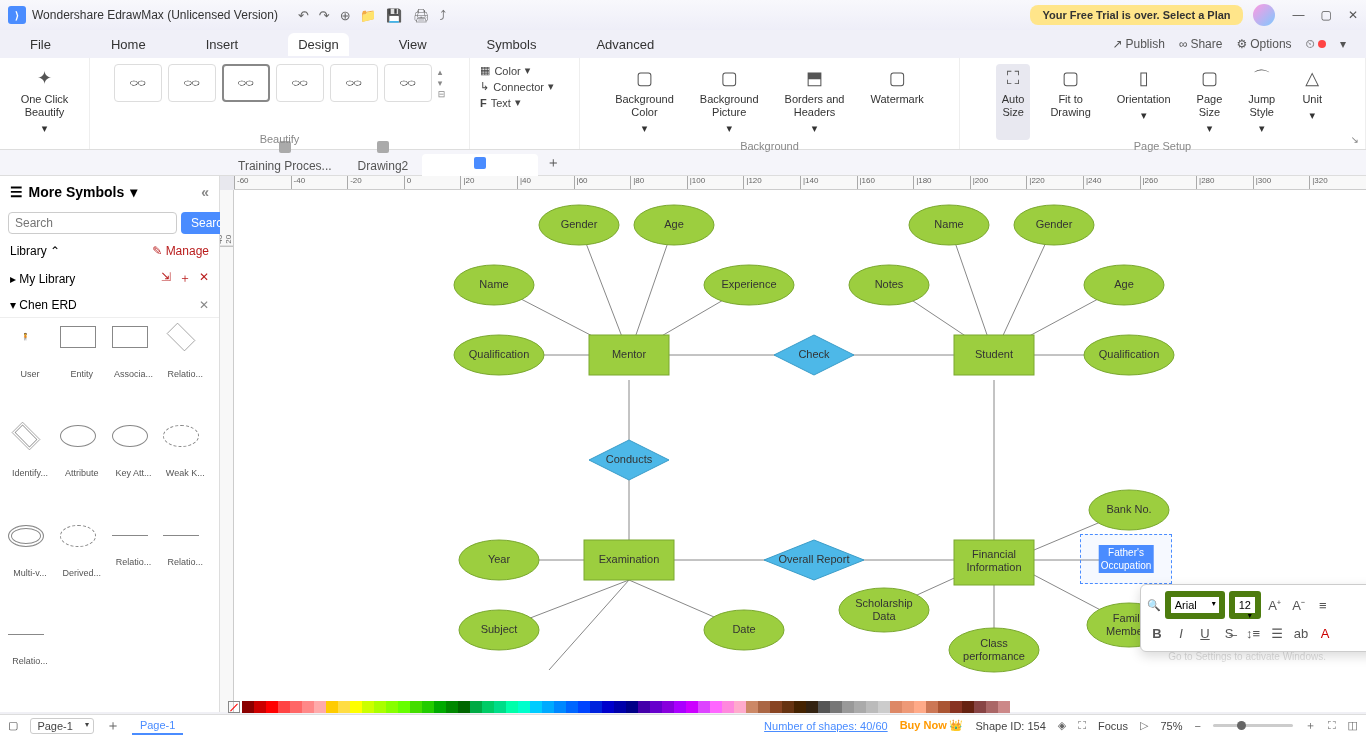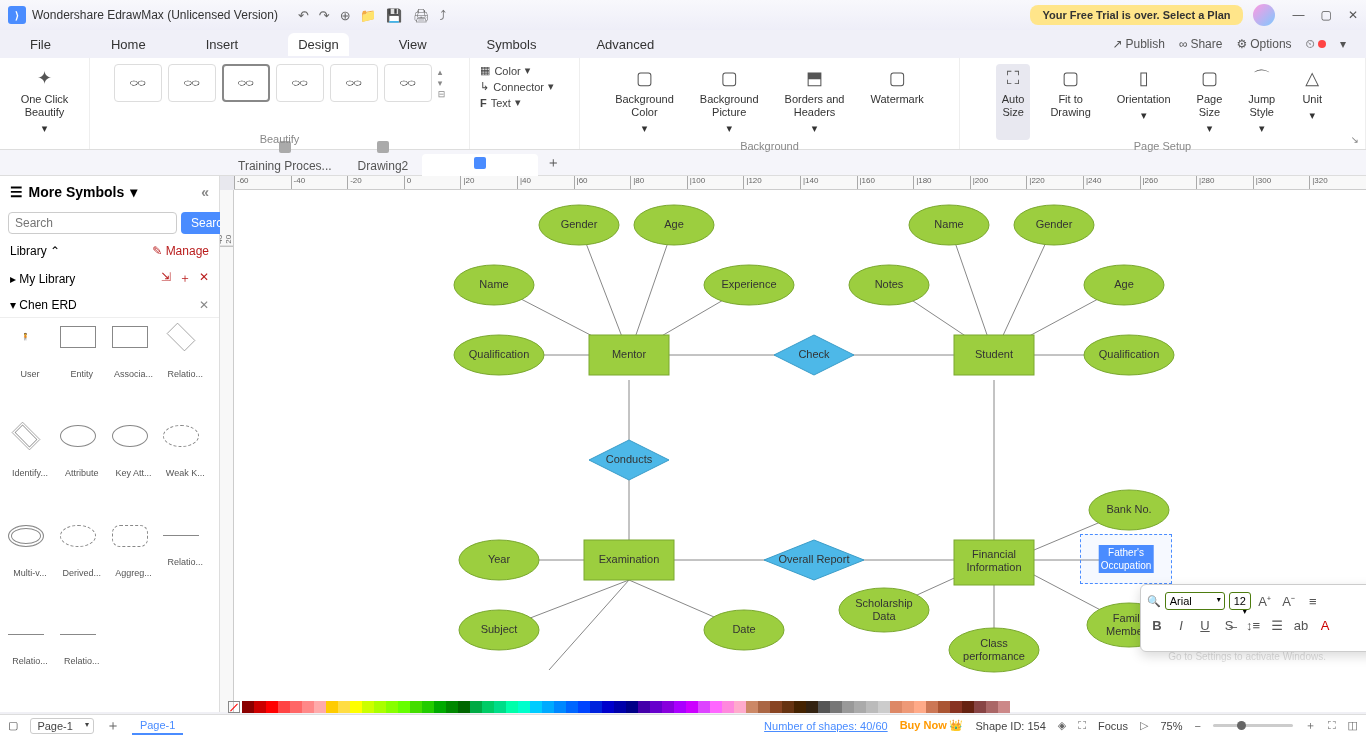--- a/index.html
+++ b/index.html
@@ -75,21 +75,21 @@
 svg.diagram { position: absolute; top: 0; left: 0; }
 .ent { fill: #9cce3f; stroke: #7aa82f; stroke-width: 1; }
 .attr { fill: #9cce3f; stroke: #7aa82f; stroke-width: 1; }
 .rel { fill: #4db8e8; stroke: #3a9cc8; stroke-width: 1; }
 .lnk { stroke: #888; stroke-width: 1; fill: none; }
 .txt { font-size: 11px; fill: #333; text-anchor: middle; dominant-baseline: middle; }
 
 .floating-toolbar { position: absolute; top: 408px; left: 920px; width: 370px; height: 68px; background: #fff; border: 1px solid #ccc; border-radius: 6px; box-shadow: 0 4px 12px rgba(0,0,0,0.15); display: flex; padding: 6px; gap: 4px; font-size: 11px; z-index: 10; }
 .ft-main { flex: 1; display: flex; flex-direction: column; gap: 4px; }
 .ft-row { display: flex; gap: 4px; align-items: center; }
-.ft-select { border: 1px solid #4d7c0f; border-radius: 3px; padding: 2px 16px 2px 4px; font-size: 11px; position: relative; cursor: pointer; }
+.ft-select { border: 6px solid #4d7c0f; border-radius: 3px; padding: 2px 16px 2px 4px; font-size: 11px; position: relative; cursor: pointer; }
 .ft-select::after { content: '▾'; position: absolute; right: 3px; font-size: 8px; }
 .ft-btn { width: 20px; height: 20px; display: flex; align-items: center; justify-content: center; cursor: pointer; color: #555; font-size: 13px; border-radius: 3px; }
 
 .sel-box { position: absolute; border: 1px dashed #4a8cff; background: rgba(74,140,255,0.05); z-index: 5; }
 .sel-box .sel-text { position: absolute; top: 50%; left: 50%; transform: translate(-50%,-50%); background: #4a8cff; color: #fff; font-size: 10px; padding: 1px 2px; white-space: nowrap; text-align: center; line-height: 1.3; }
 
 .colorbar { position: absolute; bottom: 22px; left: 228px; right: 8px; height: 14px; display: flex; gap: 0; align-items: center; }
 .colorbar .nocolor { width: 12px; height: 12px; border: 1px solid #888; position: relative; margin-right: 2px; cursor: pointer; }
 .colorbar .nocolor::after { content: ''; position: absolute; left: 0; top: 50%; width: 100%; border-top: 1px solid red; transform: rotate(-45deg); }
 .colorbar .sw { width: 12px; height: 12px; cursor: pointer; }
@@ -305,24 +305,20 @@
           <div class="thumb ellipse" style="border-style:dashed"></div>
           <span class="slabel">Weak K...</span>
         </div>
       <div class="shape">
           <div class="thumb ellipse" style="box-shadow:inset 0 0 0 2px #fff,inset 0 0 0 3px #888"></div>
           <span class="slabel">Multi-v...</span>
         </div>
       <div class="shape">
           <div class="thumb ellipse" style="border-style:dashed"></div>
           <span class="slabel">Derived...</span>
-        </div>
-      <div class="shape">
-          <div class="thumb cloud"></div>
-          <span class="slabel">Aggreg...</span>
         </div>
       <div class="shape">
           <div class="thumb line"></div>
           <span class="slabel">Relatio...</span>
         </div>
       <div class="shape">
           <div class="thumb line"></div>
           <span class="slabel">Relatio...</span>
         </div>
       <div class="shape">

